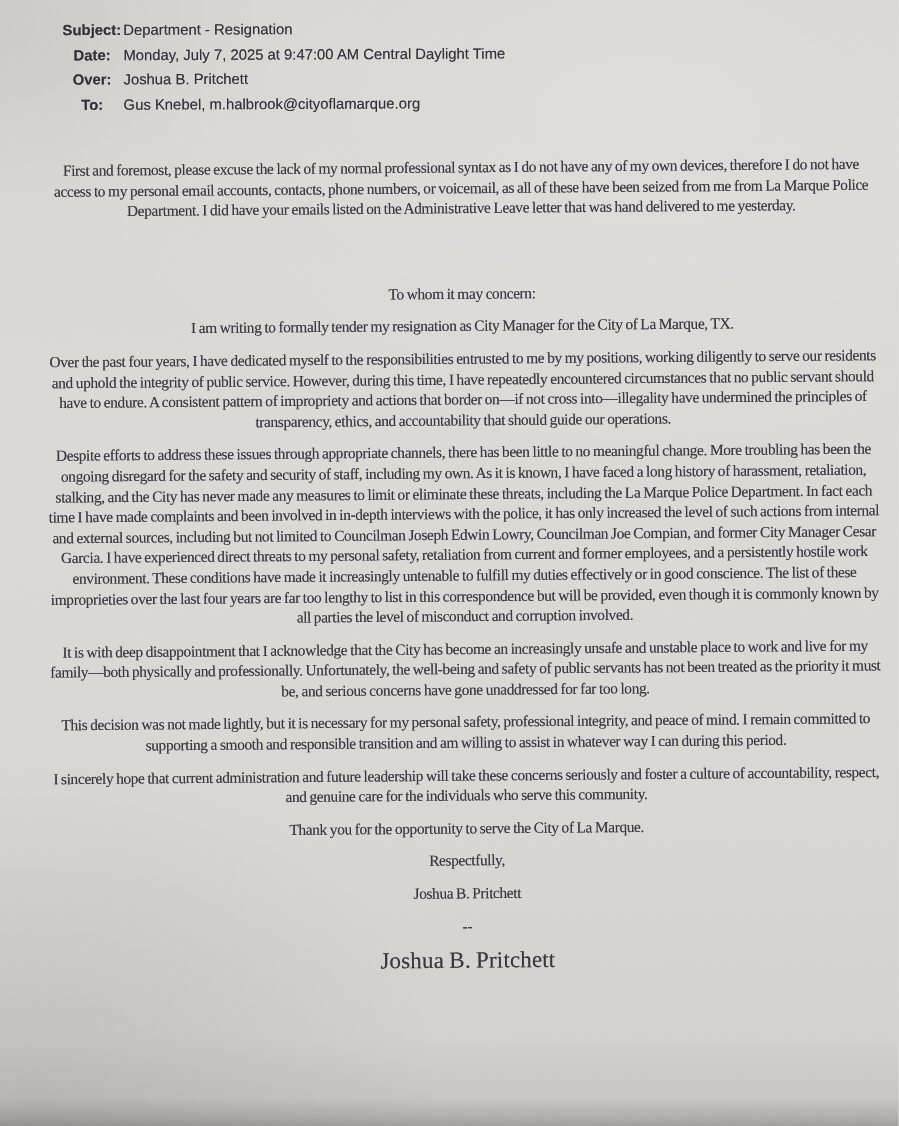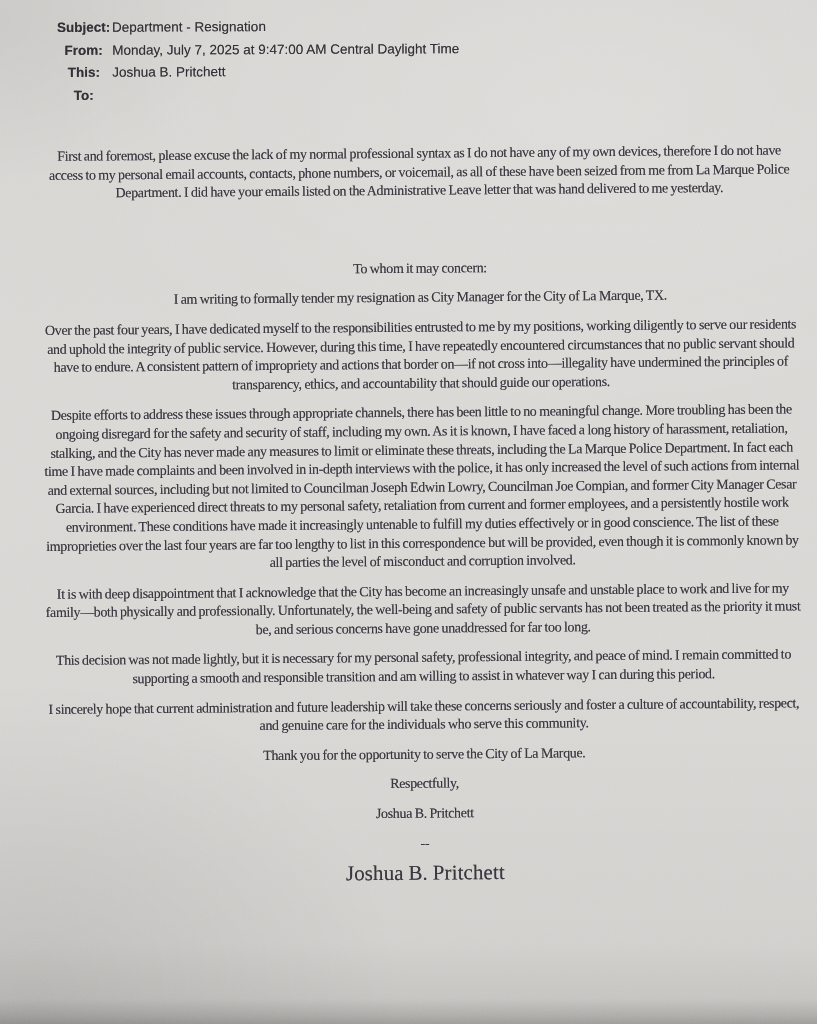--- a/index.html
+++ b/index.html
@@ -104,29 +104,30 @@
 </svg>
 
 <div class="content">
 
   <div class="mail-header">
     <div class="mail-row">
       <span class="mail-label">Subject:</span>
       <span class="mail-value">Department - Resignation</span>
     </div>
     <div class="mail-row">
-      <span class="mail-label">From:</span>
+      <span class="mail-label">Date:</span>
       <span class="mail-value">Monday, July 7, 2025 at 9:47:00 AM Central Daylight Time</span>
     </div>
     <div class="mail-row">
-      <span class="mail-label">This:</span>
+      <span class="mail-label">Over:</span>
       <span class="mail-value">Joshua B. Pritchett</span>
     </div>
     <div class="mail-row">
       <span class="mail-label">To:</span>
+      <span class="mail-value">Gus Knebel, m.halbrook@cityoflamarque.org</span>
     </div>
   </div>
 
   <div class="letter">
     <p class="gap-after">First and foremost, please excuse the lack of my normal professional syntax as I do not have any of my own devices, therefore I do not have access to my personal email accounts, contacts, phone numbers, or voicemail, as all of these have been seized from me from La Marque Police Department. I did have your emails listed on the Administrative Leave letter that was hand delivered to me yesterday.</p>
     <p>To whom it may concern:</p>
     <p>I am writing to formally tender my resignation as City Manager for the City of La Marque, TX.</p>
     <p>Over the past four years, I have dedicated myself to the responsibilities entrusted to me by my positions, working diligently to serve our residents and uphold the integrity of public service. However, during this time, I have repeatedly encountered circumstances that no public servant should have to endure. A consistent pattern of impropriety and actions that border on—if not cross into—illegality have undermined the principles of transparency, ethics, and accountability that should guide our operations.</p>
     <p>Despite efforts to address these issues through appropriate channels, there has been little to no meaningful change. More troubling has been the ongoing disregard for the safety and security of staff, including my own. As it is known, I have faced a long history of harassment, retaliation, stalking, and the City has never made any measures to limit or eliminate these threats, including the La Marque Police Department. In fact each time I have made complaints and been involved in in-depth interviews with the police, it has only increased the level of such actions from internal and external sources, including but not limited to Councilman Joseph Edwin Lowry, Councilman Joe Compian, and former City Manager Cesar Garcia. I have experienced direct threats to my personal safety, retaliation from current and former employees, and a persistently hostile work environment. These conditions have made it increasingly untenable to fulfill my duties effectively or in good conscience. The list of these improprieties over the last four years are far too lengthy to list in this correspondence but will be provided, even though it is commonly known by all parties the level of misconduct and corruption involved.</p>
     <p>It is with deep disappointment that I acknowledge that the City has become an increasingly unsafe and unstable place to work and live for my family—both physically and professionally. Unfortunately, the well-being and safety of public servants has not been treated as the priority it must be, and serious concerns have gone unaddressed for far too long.</p>

